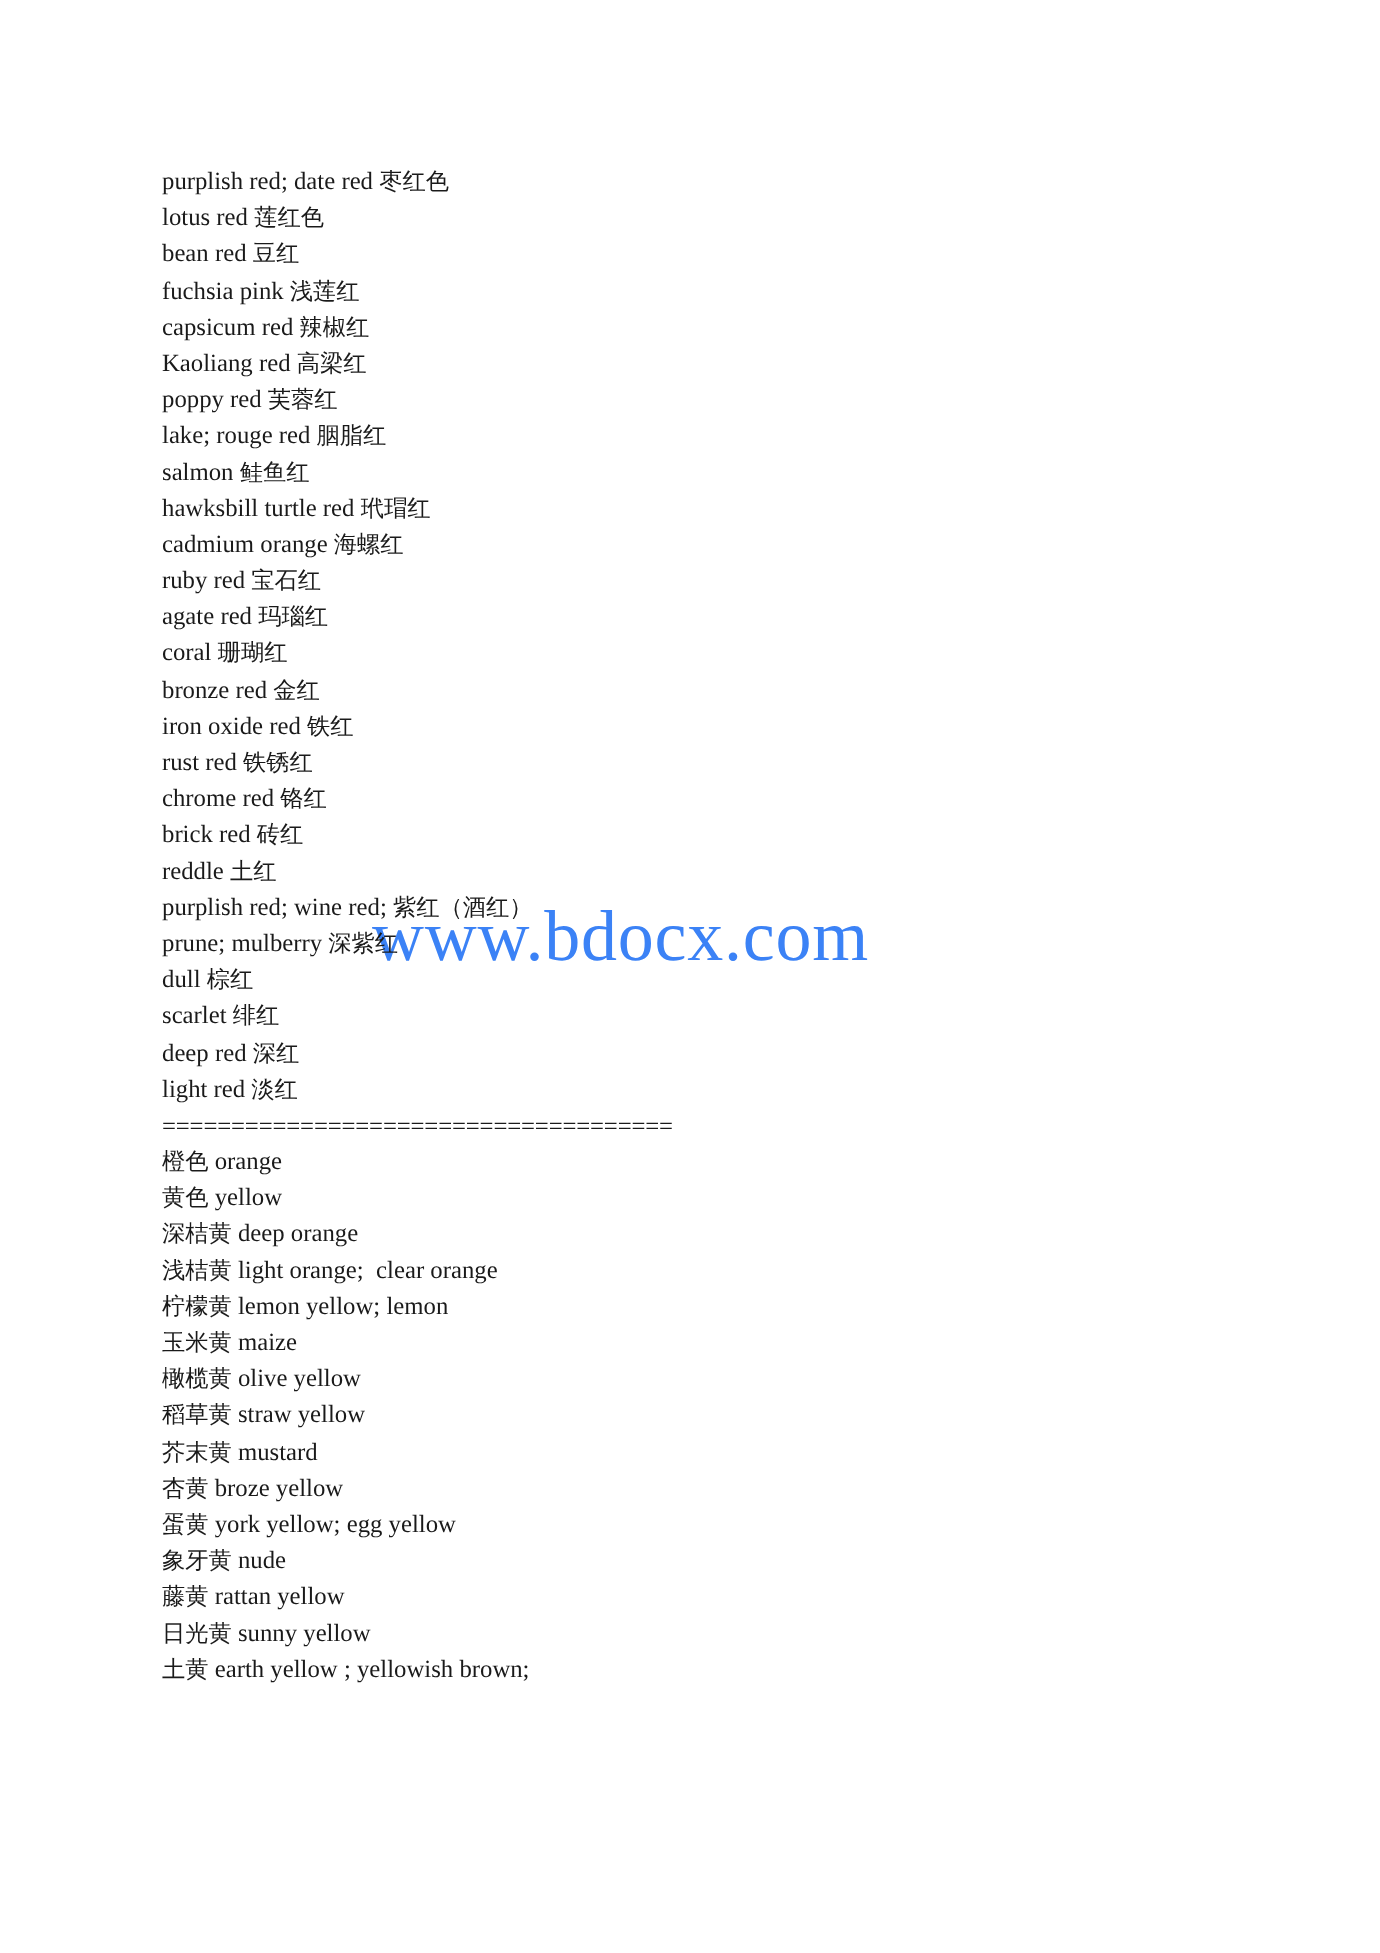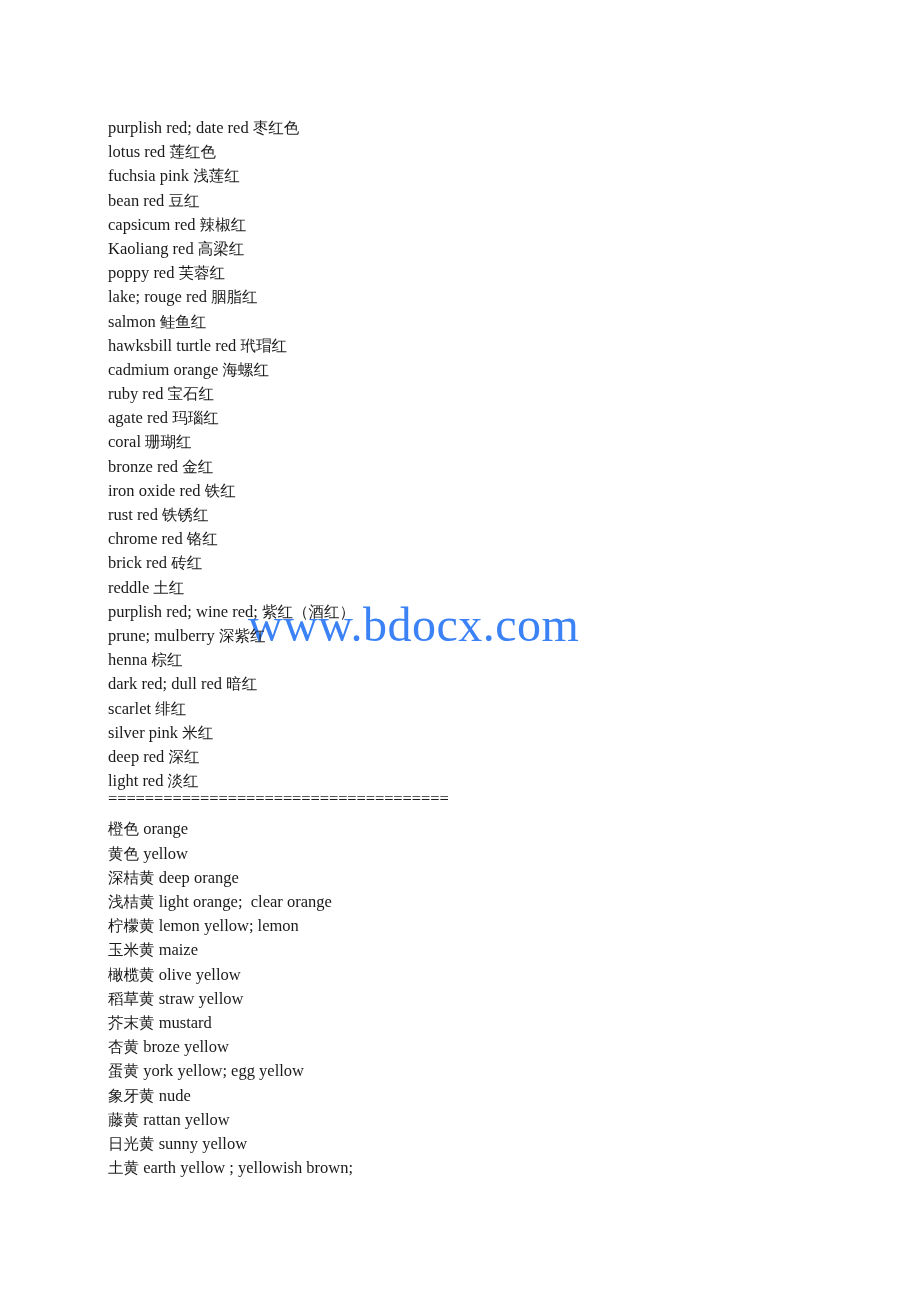--- a/index.html
+++ b/index.html
@@ -36,21 +36,21 @@
   }
   #content {
     position: absolute;
     left: 108px;
     top: 110px;
     width: 760px;
     z-index: 1;
   }
   .line {
     font-size: 16.5px;
-    line-height: 35px;
+    line-height: 21px;
     height: 24.2px;
     white-space: pre;
     color: #1a1a1a;
   }
   .line .cjk {
     font-family: "DejaVu Sans", "Liberation Sans", sans-serif;
     font-size: 15.5px;
   }
   .separator {
     font-size: 16.5px;
@@ -67,44 +67,42 @@
 
 <div id="page">
 
   <div id="watermark">www.bdocx.com</div>
 
   <div id="content">
 
     <div id="section-red">
         <div class="line"><span>purplish red; date red </span><span class="cjk">枣红色</span></div>
         <div class="line"><span>lotus red </span><span class="cjk">莲红色</span></div>
+        <div class="line"><span>bean red </span><span class="cjk">豆红</span></div>
         <div class="line"><span>fuchsia pink </span><span class="cjk">浅莲红</span></div>
-        <div class="line"><span>bean red </span><span class="cjk">豆红</span></div>
         <div class="line"><span>capsicum red </span><span class="cjk">辣椒红</span></div>
         <div class="line"><span>Kaoliang red </span><span class="cjk">高梁红</span></div>
         <div class="line"><span>poppy red </span><span class="cjk">芙蓉红</span></div>
         <div class="line"><span>lake; rouge red </span><span class="cjk">胭脂红</span></div>
         <div class="line"><span>salmon </span><span class="cjk">鲑鱼红</span></div>
         <div class="line"><span>hawksbill turtle red </span><span class="cjk">玳瑁红</span></div>
         <div class="line"><span>cadmium orange </span><span class="cjk">海螺红</span></div>
         <div class="line"><span>ruby red </span><span class="cjk">宝石红</span></div>
         <div class="line"><span>agate red </span><span class="cjk">玛瑙红</span></div>
         <div class="line"><span>coral </span><span class="cjk">珊瑚红</span></div>
         <div class="line"><span>bronze red </span><span class="cjk">金红</span></div>
         <div class="line"><span>iron oxide red </span><span class="cjk">铁红</span></div>
         <div class="line"><span>rust red </span><span class="cjk">铁锈红</span></div>
         <div class="line"><span>chrome red </span><span class="cjk">铬红</span></div>
         <div class="line"><span>brick red </span><span class="cjk">砖红</span></div>
         <div class="line"><span>reddle </span><span class="cjk">土红</span></div>
         <div class="line"><span>purplish red; wine red; </span><span class="cjk">紫红（酒红）</span></div>
         <div class="line"><span>prune; mulberry </span><span class="cjk">深紫红</span></div>
-        <div class="line"><span>henna </span><span class="cjk">棕红</span></div>
-        <div class="line"><span>dark red; dull red </span><span class="cjk">暗红</span></div>
+        <div class="line"><span>dull </span><span class="cjk">棕红</span></div>
         <div class="line"><span>scarlet </span><span class="cjk">绯红</span></div>
-        <div class="line"><span>silver pink </span><span class="cjk">米红</span></div>
         <div class="line"><span>deep red </span><span class="cjk">深红</span></div>
         <div class="line"><span>light red </span><span class="cjk">淡红</span></div>
       </div>
 
     <div id="separator-row" class="separator">=====================================</div>
 
     <div id="section-yellow">
         <div class="line"><span class="cjk">橙色</span><span> orange</span></div>
         <div class="line"><span class="cjk">黄色</span><span> yellow</span></div>
         <div class="line"><span class="cjk">深桔黄</span><span> deep orange</span></div>

